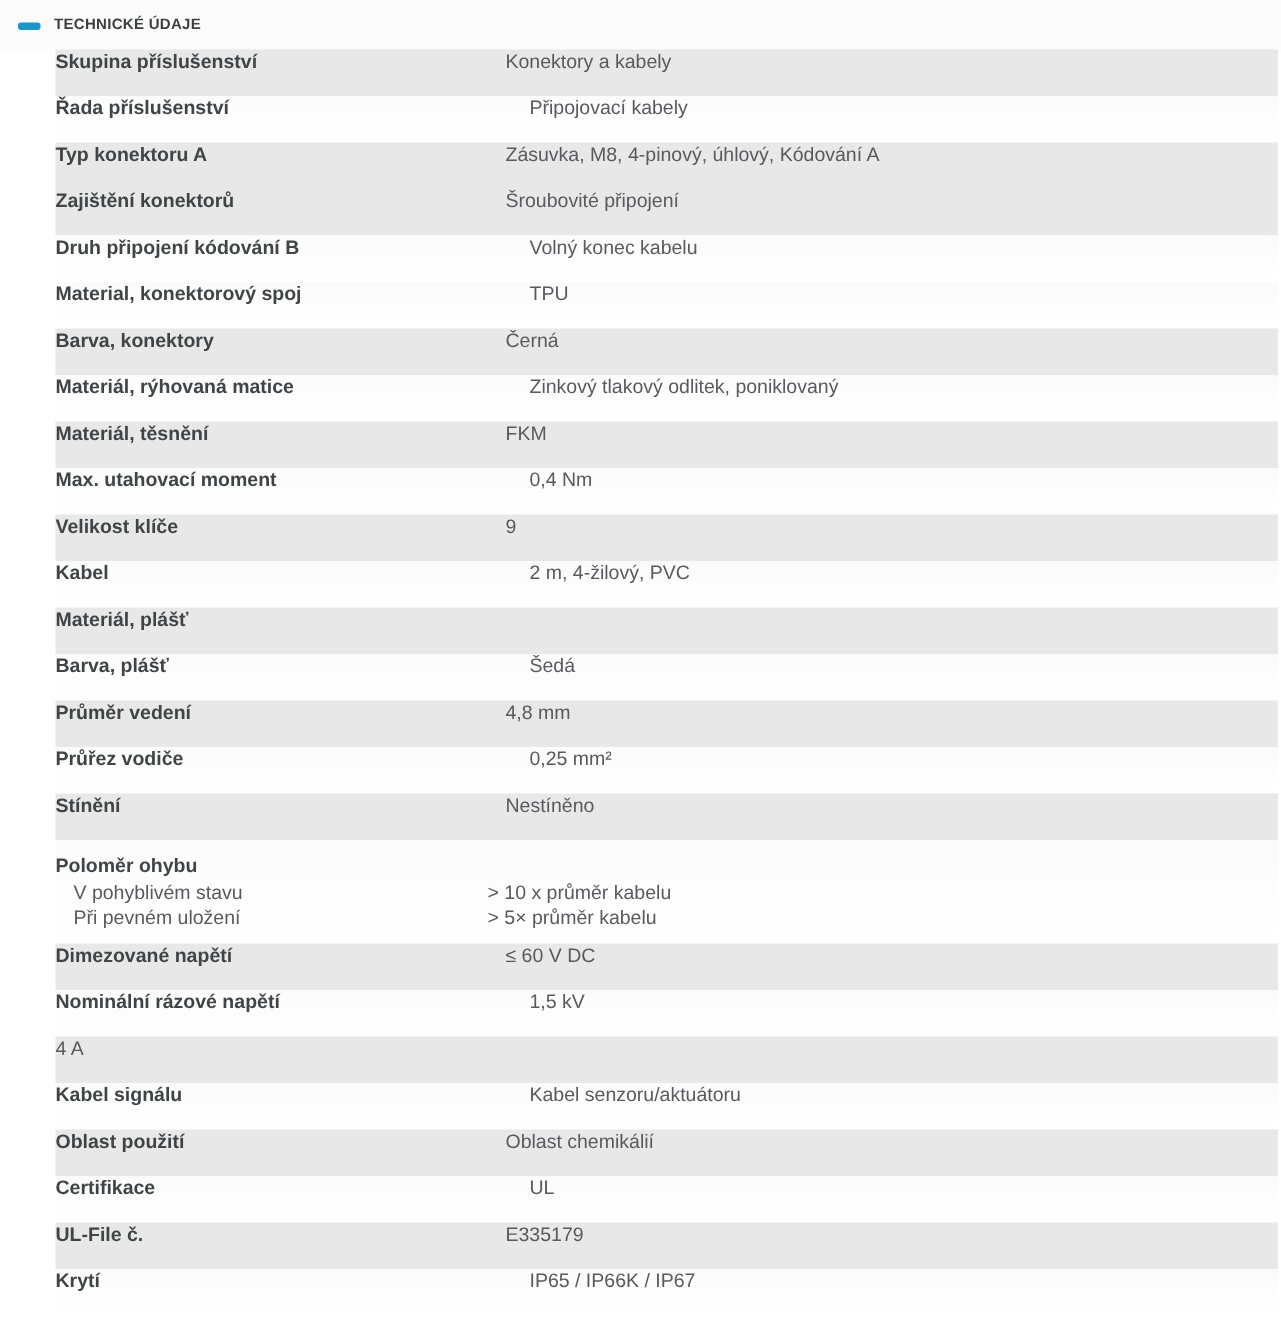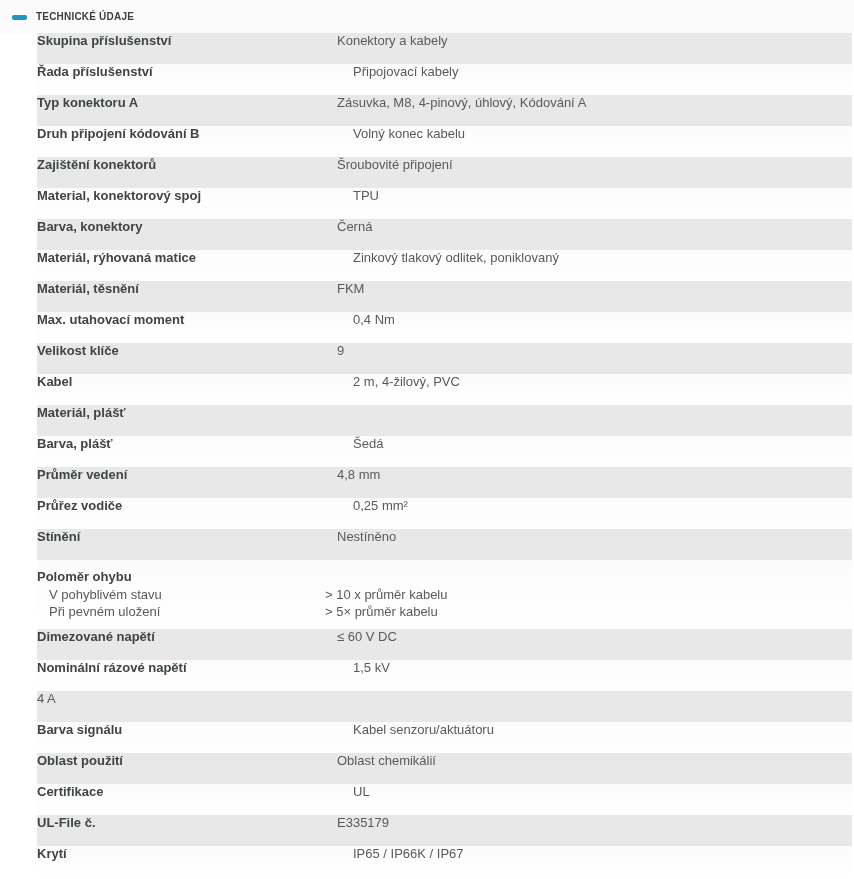--- a/index.html
+++ b/index.html
@@ -103,27 +103,27 @@
         <span class="spec-value">Konektory a kabely</span>
       </div>
       <div class="spec-row shade-white">
         <span class="spec-label">Řada příslušenství</span>
         <span class="spec-value">Připojovací kabely</span>
       </div>
       <div class="spec-row shade-gray">
         <span class="spec-label">Typ konektoru A</span>
         <span class="spec-value">Zásuvka, M8, 4-pinový, úhlový, Kódování A</span>
       </div>
+      <div class="spec-row shade-gray">
+        <span class="spec-label">Zajištění konektorů</span>
+        <span class="spec-value">Šroubovité připojení</span>
+      </div>
       <div class="spec-row shade-white">
         <span class="spec-label">Druh připojení kódování B</span>
         <span class="spec-value">Volný konec kabelu</span>
-      </div>
-      <div class="spec-row shade-gray">
-        <span class="spec-label">Zajištění konektorů</span>
-        <span class="spec-value">Šroubovité připojení</span>
       </div>
       <div class="spec-row shade-white">
         <span class="spec-label">Material, konektorový spoj</span>
         <span class="spec-value">TPU</span>
       </div>
       <div class="spec-row shade-gray">
         <span class="spec-label">Barva, konektory</span>
         <span class="spec-value">Černá</span>
       </div>
       <div class="spec-row shade-white">
@@ -181,21 +181,21 @@
         <span class="spec-value">≤ 60 V DC</span>
       </div>
       <div class="spec-row shade-white">
         <span class="spec-label">Nominální rázové napětí</span>
         <span class="spec-value">1,5 kV</span>
       </div>
       <div class="spec-row shade-gray">
         <span class="spec-value">4 A</span>
       </div>
       <div class="spec-row shade-white">
-        <span class="spec-label">Barva signálu</span>
+        <span class="spec-label">Kabel signálu</span>
         <span class="spec-value">Kabel senzoru/aktuátoru</span>
       </div>
       <div class="spec-row shade-gray">
         <span class="spec-label">Oblast použití</span>
         <span class="spec-value">Oblast chemikálií</span>
       </div>
       <div class="spec-row shade-white">
         <span class="spec-label">Certifikace</span>
         <span class="spec-value">UL</span>
       </div>

